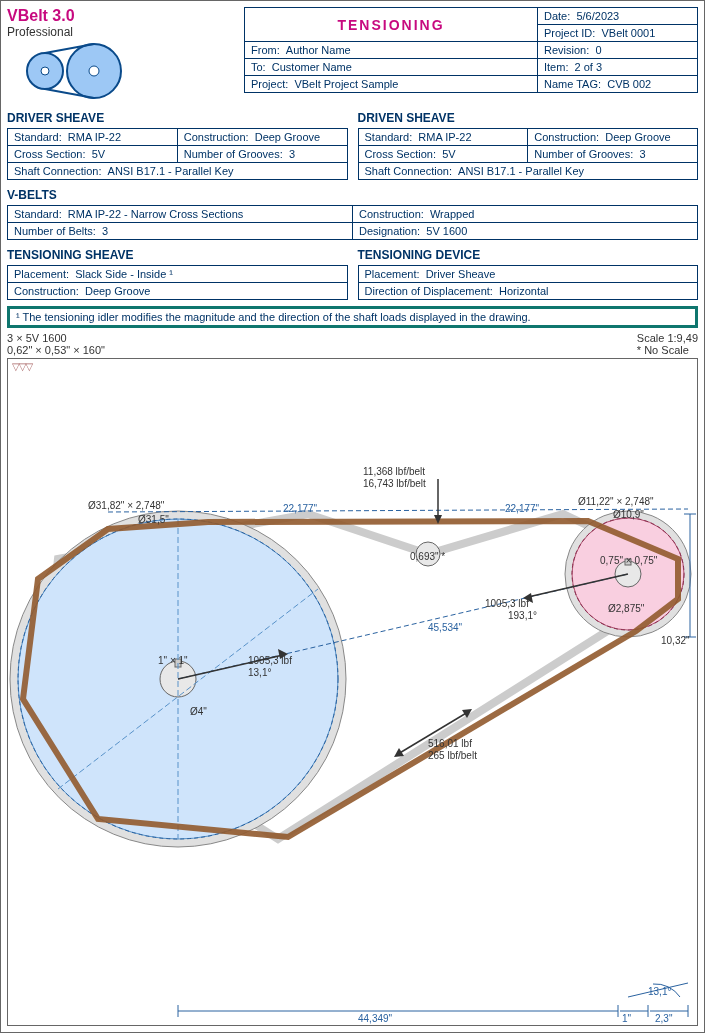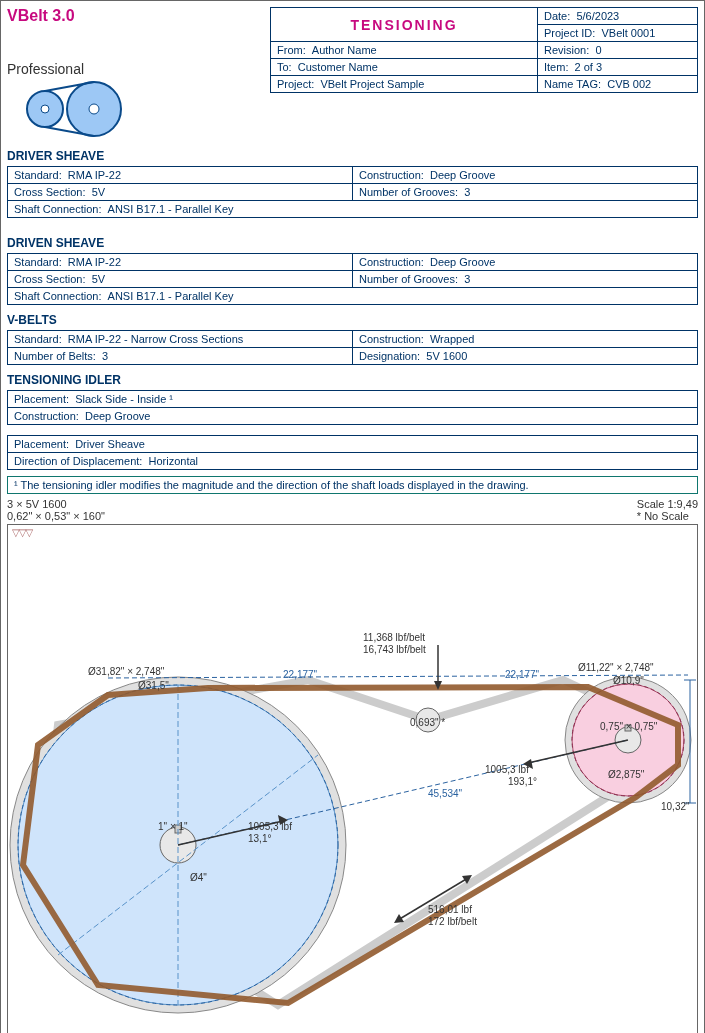--- a/index.html
+++ b/index.html
@@ -1,30 +1,30 @@
 <!DOCTYPE html>
 <html><head>
 <meta charset="utf-8">
 <style>
   * { margin:0; padding:0; box-sizing:border-box; }
   body { font-family: Verdana, Arial, sans-serif; font-size:11px; color:#003366; background:#fff; width:705px; }
   .page { width:705px; border:1px solid #666; padding:6px; }
-  .hdr { display:flex;gap:26px; }
+  .hdr { display:flex; }
   .brand { width:237px; }
   .brand-title { color:#c7097f; font-size:16px; font-weight:bold; }
-  .brand-sub { color:#333; font-size:14px;margin-top:36px; }
+  .brand-sub { color:#333; font-size:12px; }
   .pulley-logo { margin-top:2px; }
   .hdr-tables { flex:1; }
   table { border-collapse:collapse; width:100%;border-radius:17px; }
   td { border:1px solid #003366; padding:2px 6px; font-size:11px; color:#003366; vertical-align:middle; }
   .title-cell { text-align:center; color:#c7097f; font-weight:bold; letter-spacing:2px; height:34px; font-size:14px; }
   .section-title { color:#003366; font-size:12px; font-weight:bold; margin:8px 0 3px 0; letter-spacing:0px; }
-  .two-col { display:flex; gap:10px;flex-direction:column; }
+  .two-col { display:flex; gap:10px; }
   .two-col > div { flex:1; }
-  .note-box { border:1px solid #0f766e; padding:2px 6px; font-size:11px; color:#003366; }
+  .note-box { border:3px solid #0f766e; padding:2px 6px; font-size:11px; color:#003366; }
   .drawing-wrap { margin-top:4px; }
   .drawing-head { display:flex; justify-content:space-between; font-size:11px; color:#333; }
   .drawing-head .left { }
   .drawing-head .right { }
   .drawing-area { position:relative; width:100%; height:668px; border:1px solid #666; margin-top:2px; background:#fff; overflow:hidden; }
   .label { position:absolute; font-size:10px; color:#333; white-space:nowrap; }
   .belt-syms { position:absolute; left:4px; top:2px; font-size:10px; color:#a66; letter-spacing:-1px; }
 </style>
 </head>
 <body>
@@ -119,33 +119,34 @@
     </tr>
     <tr>
       <td><span>Number of Belts:</span>&nbsp;&nbsp;<span>3</span></td>
       <td><span>Designation:</span>&nbsp;&nbsp;<span>5V 1600</span></td>
     </tr>
   </tbody>
     </table>
 
   <div class="two-col">
     <div>
-      <div class="section-title">TENSIONING IDLER</div>
+      <div class="section-title">TENSIONING SHEAVE</div>
       <table>
         <tbody>
             <tr>
               <td><span>Placement:</span>&nbsp;&nbsp;<span>Slack Side - Inside ¹</span></td>
             </tr>
         <tr>
               <td><span>Construction:</span>&nbsp;&nbsp;<span>Deep Groove</span></td>
             </tr>
       </tbody>
         </table>
     </div>
     <div>
+      <div class="section-title">TENSIONING DEVICE</div>
       <table>
         <tbody>
             <tr>
               <td><span>Placement:</span>&nbsp;&nbsp;<span>Driver Sheave</span></td>
             </tr>
         <tr>
               <td><span>Direction of Displacement:</span>&nbsp;&nbsp;<span>Horizontal</span></td>
             </tr>
       </tbody>
         </table>
@@ -239,21 +240,21 @@
       <div class="label" style="left:600px; top:244px;">Ø2,875"</div>
       <div class="label" style="left:653px; top:276px;">10,32"</div>
       <div class="label" style="left:477px; top:239px;">1005,3 lbf</div>
       <div class="label" style="left:500px; top:251px;">193,1°</div>
       <div class="label" style="left:420px; top:263px; color:#2a62a0;">45,534"</div>
       <div class="label" style="left:150px; top:296px;">1" × 1"</div>
       <div class="label" style="left:240px; top:296px;">1005,3 lbf</div>
       <div class="label" style="left:240px; top:308px;">13,1°</div>
       <div class="label" style="left:182px; top:347px;">Ø4"</div>
       <div class="label" style="left:420px; top:379px;">516,01 lbf</div>
-      <div class="label" style="left:420px; top:391px;">172 lbf/belt</div>
+      <div class="label" style="left:420px; top:391px;">265 lbf/belt</div>
       <div class="label" style="left:350px; top:654px; color:#2a62a0;">44,349"</div>
       <div class="label" style="left:640px; top:627px; color:#2a62a0;">13,1°</div>
       <div class="label" style="left:614px; top:654px; color:#2a62a0;">1"</div>
       <div class="label" style="left:647px; top:654px; color:#2a62a0;">2,3"</div>
     </div>
   </div>
 
 </div>
 
 </body></html>

